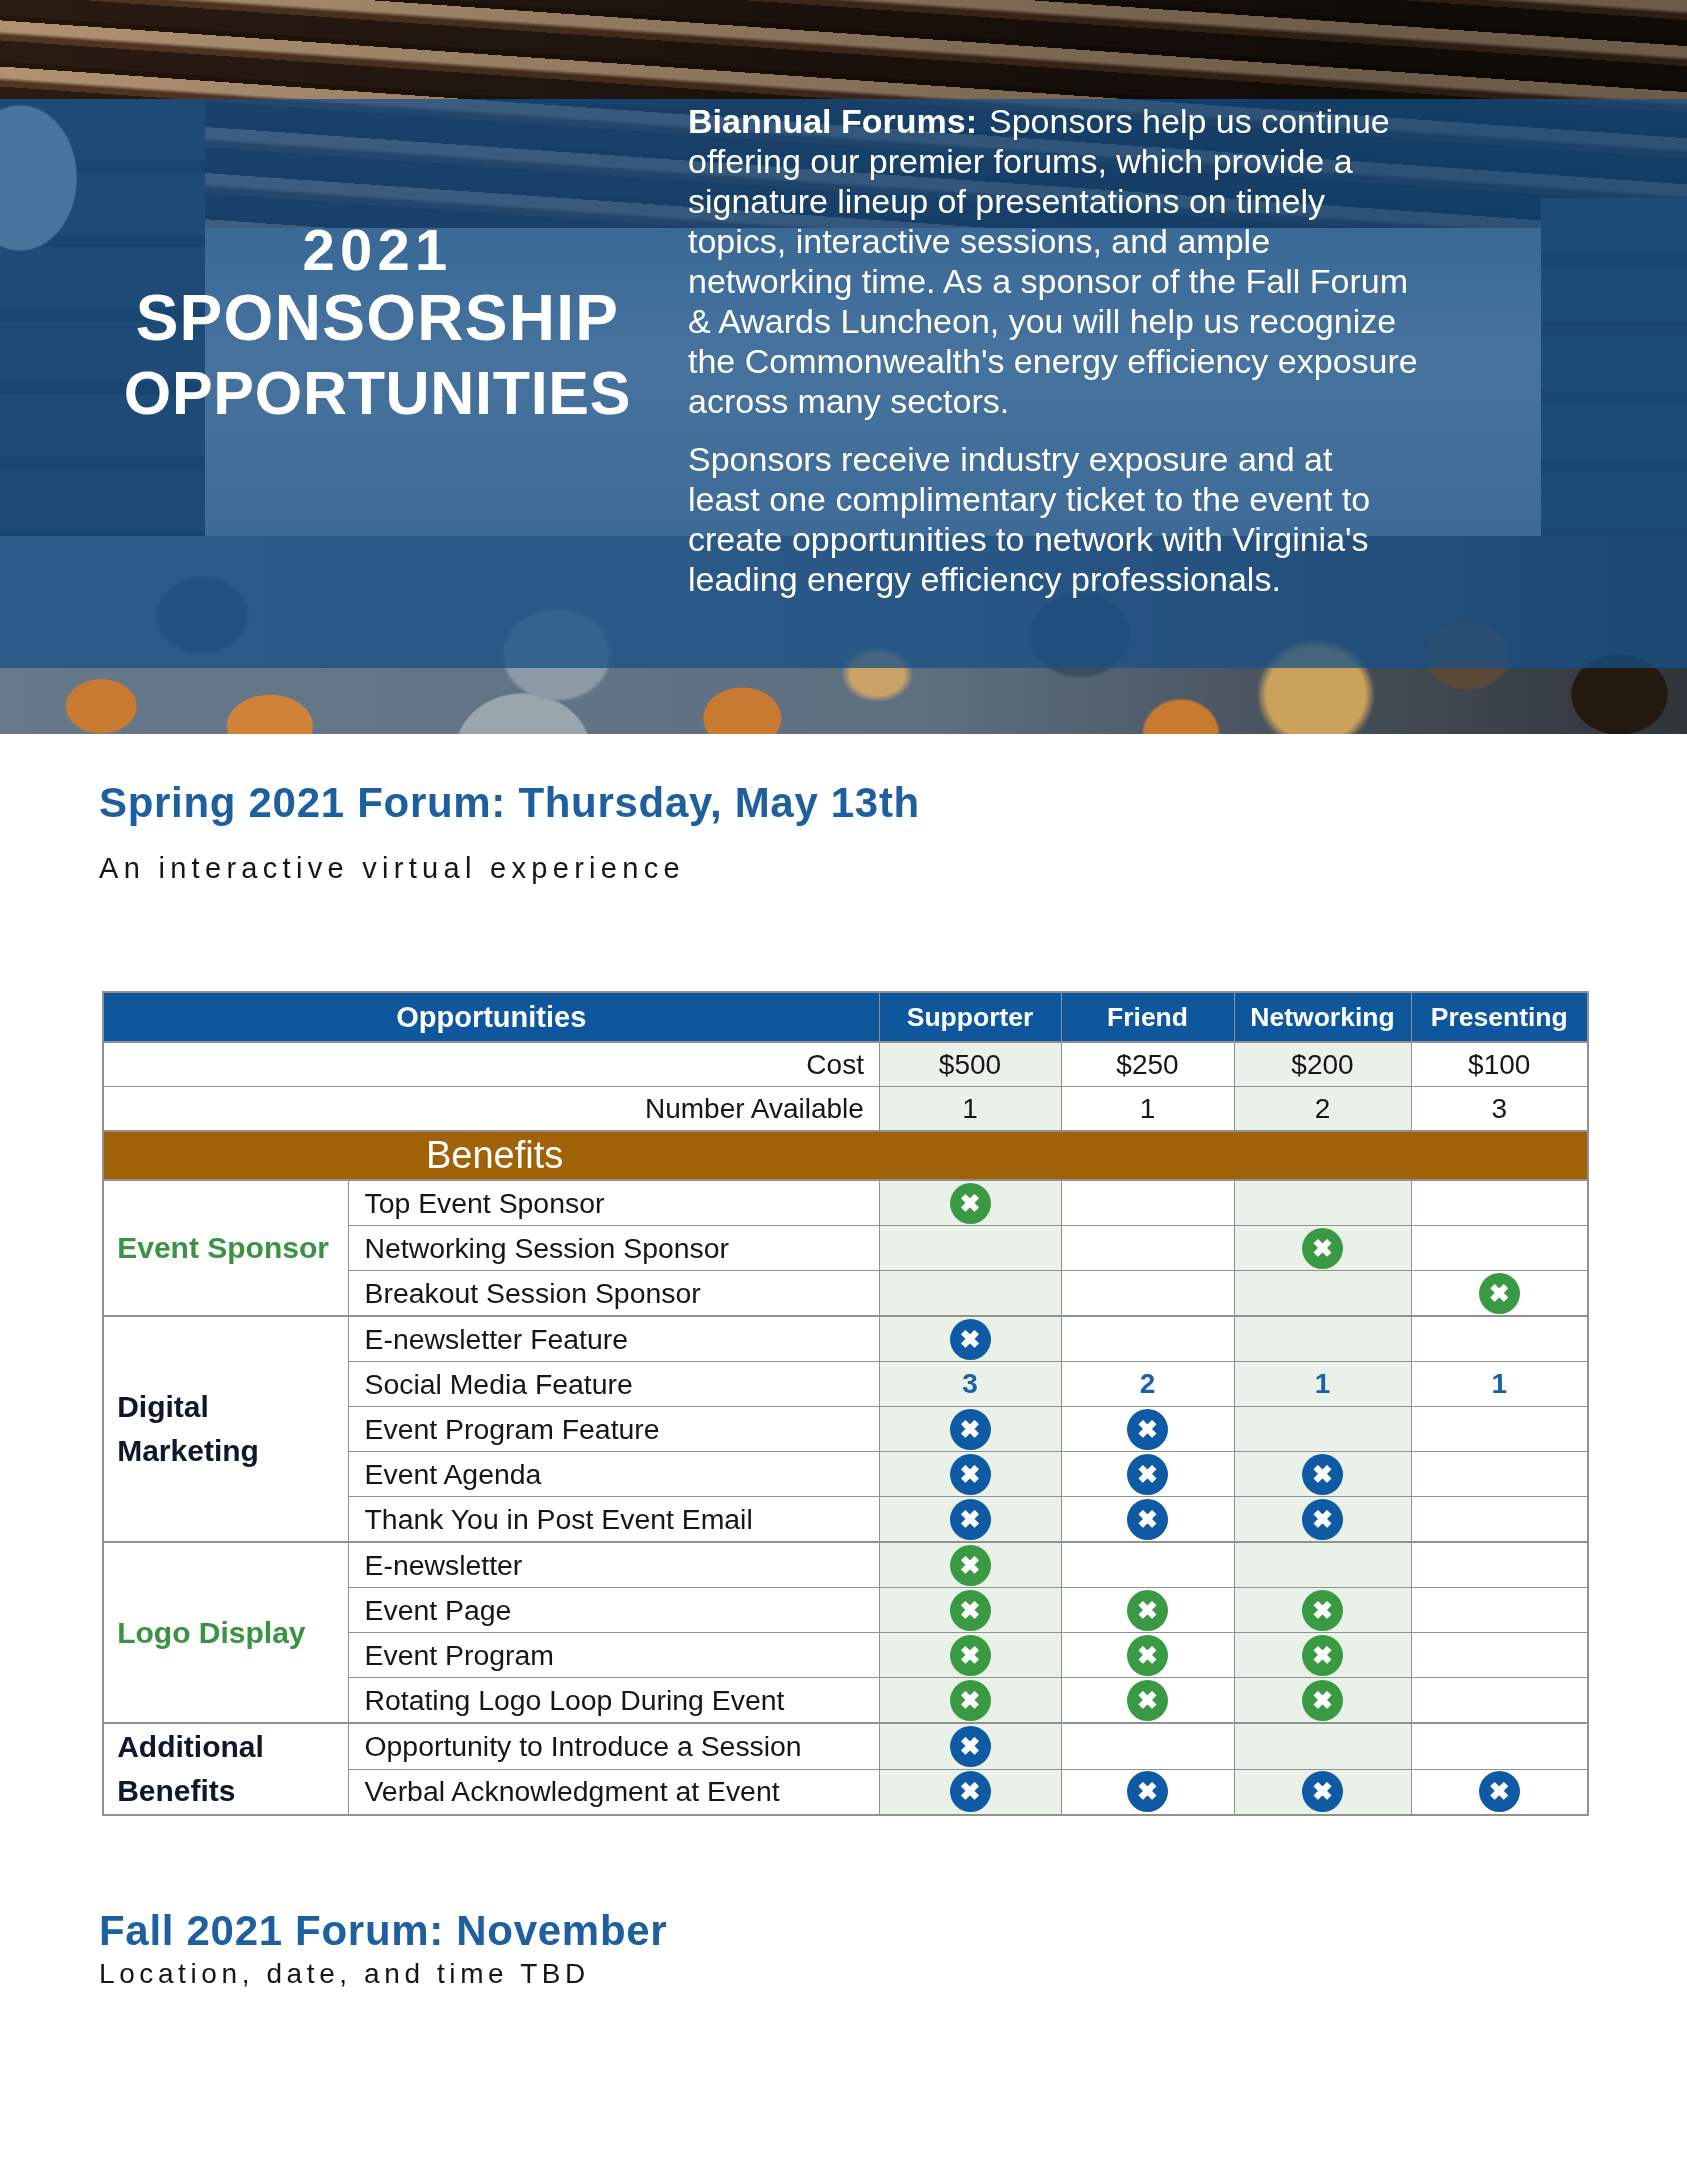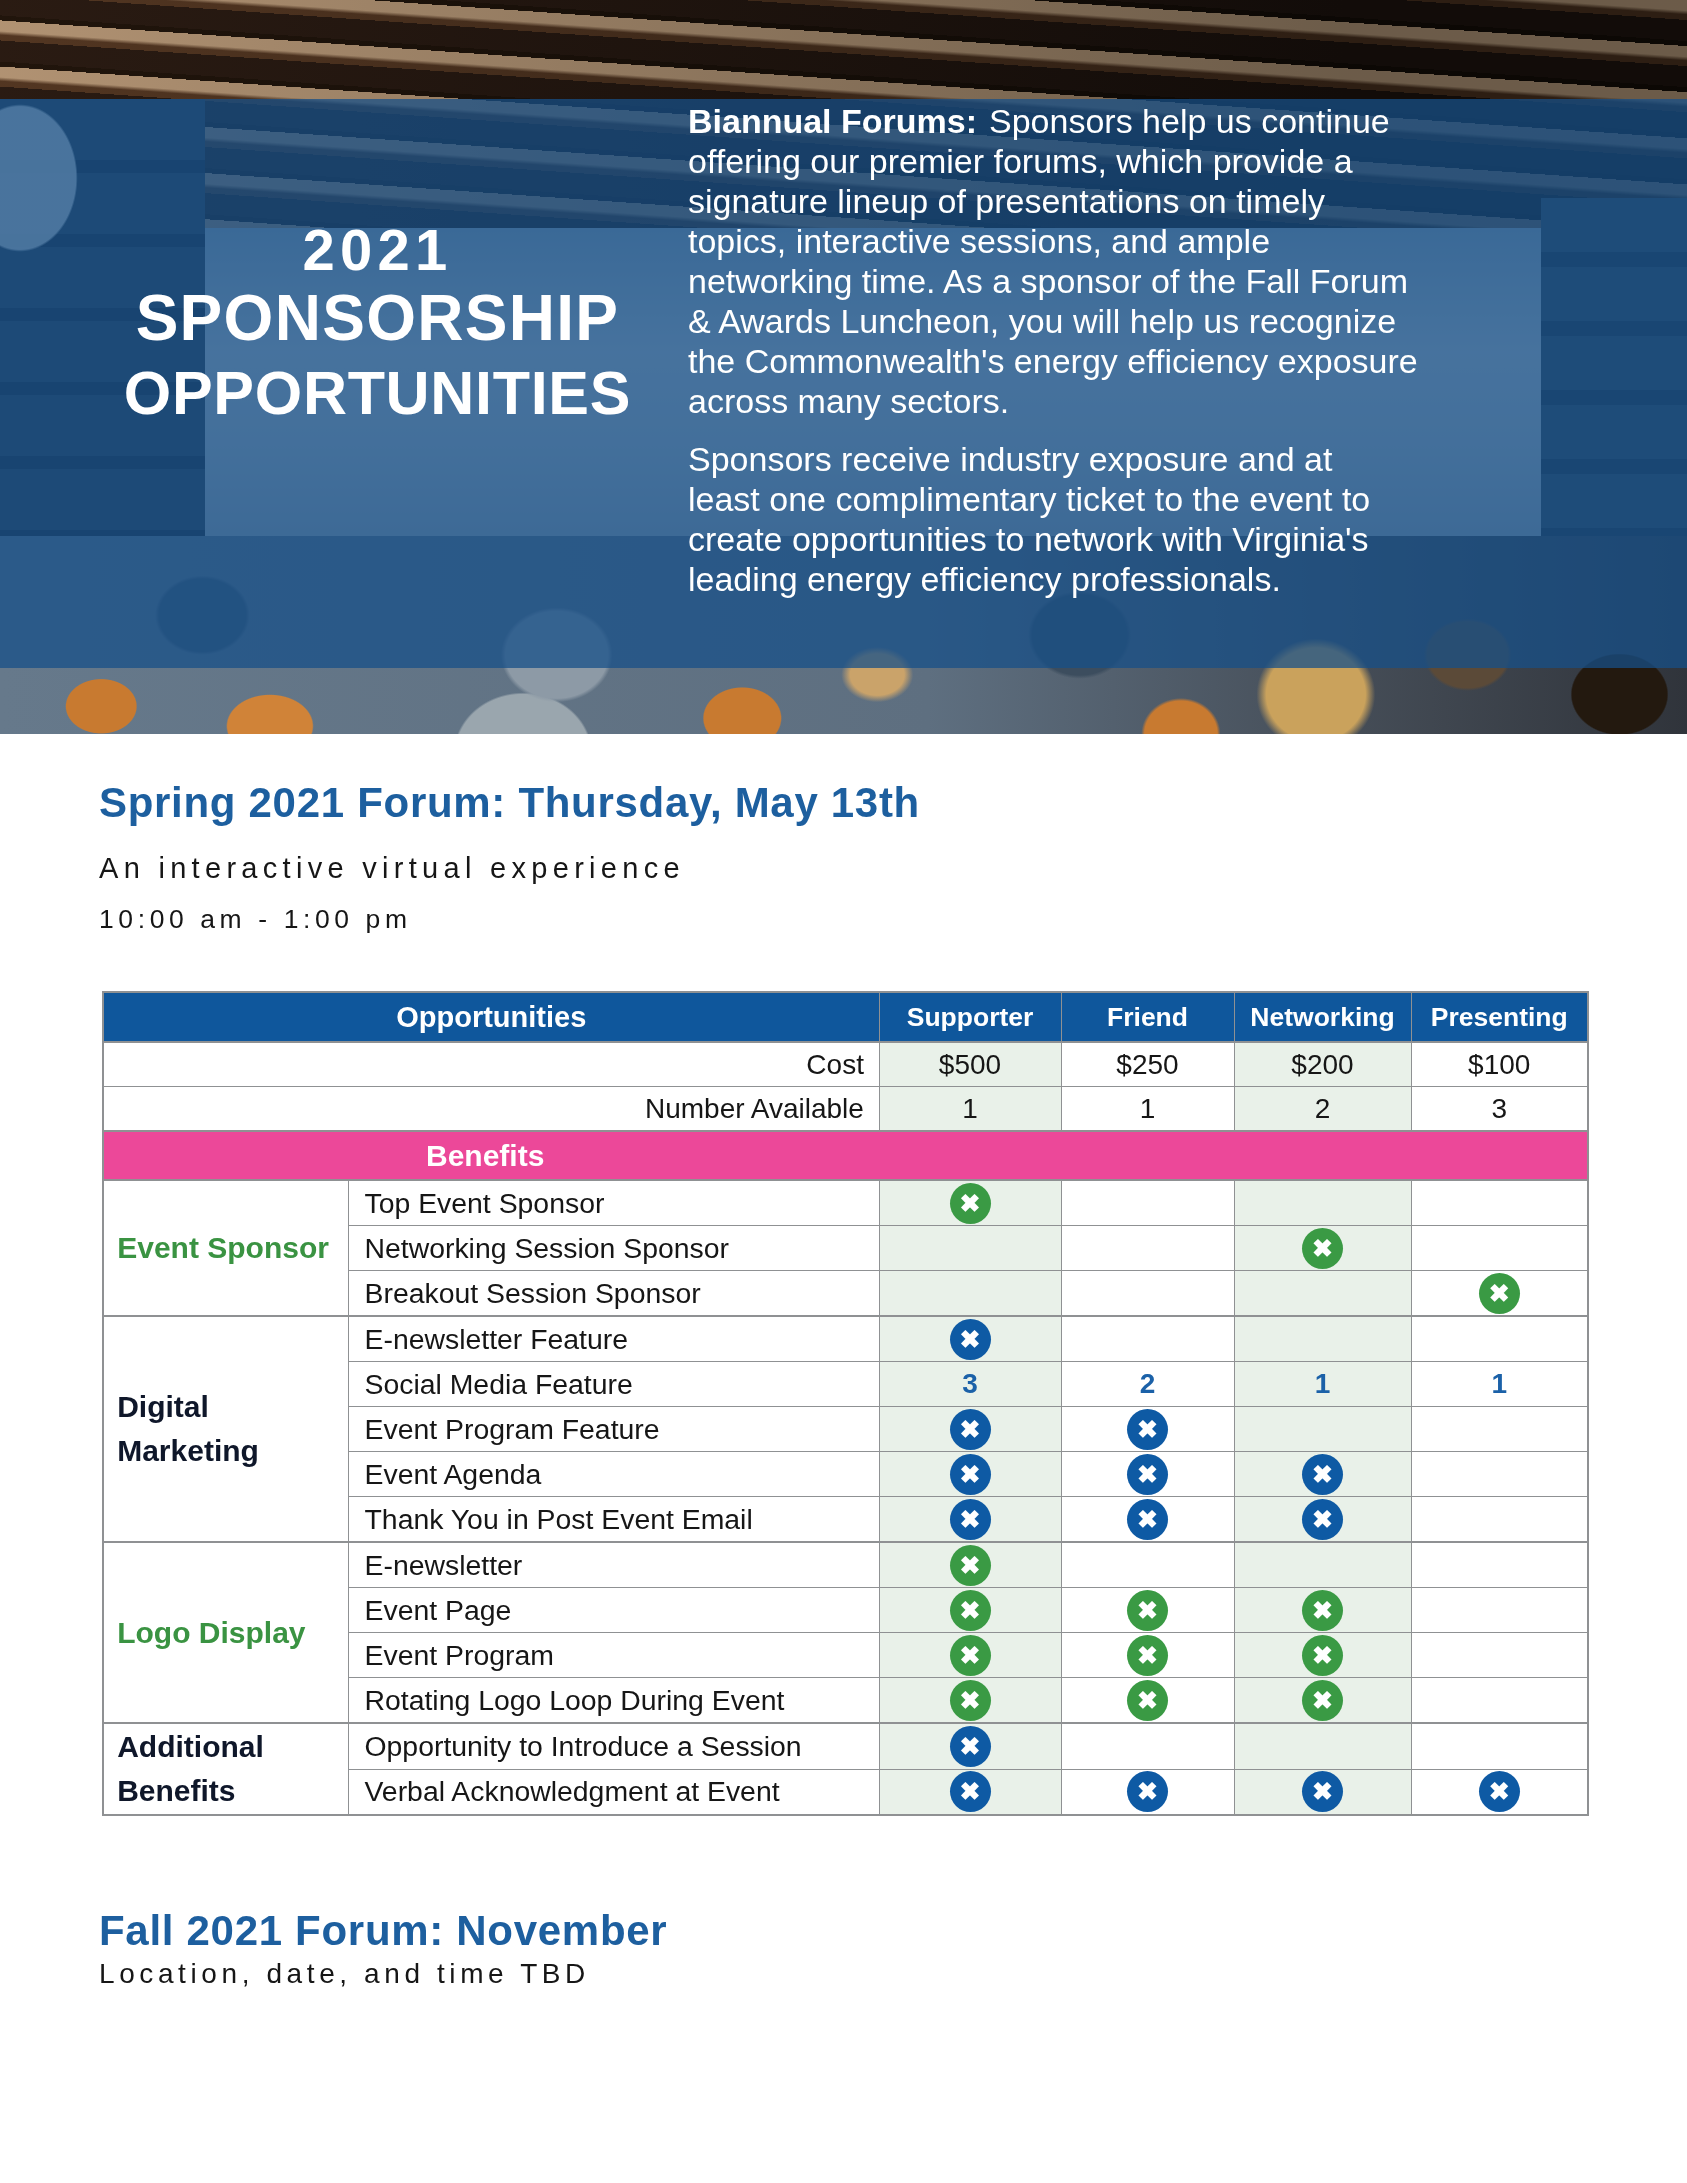--- a/index.html
+++ b/index.html
@@ -58,21 +58,21 @@
   
   table.opps{position:absolute;left:102px;top:991px;width:1485px;border-collapse:collapse;table-layout:fixed;
     border:2px solid #8f9193;}
   table.opps td{border:1.3px solid #8f9193;vertical-align:middle;overflow:hidden;}
   tr.thead td{background:#0f579c;color:#ffffff;font-weight:bold;height:46px;text-align:center;font-size:29px;border-bottom:2px solid #8f9193;}
   tr.thead td.c-tier{font-size:26.5px;}
   tr.r-cost td, tr.r-num td{height:41px;font-size:28px;color:#161616;}
   td.r-label{text-align:right;padding-right:14.6px;}
   td.v{text-align:center;}
   td.gcol{background:#e9f1e9;}
-  tr.r-benefits td{background:#ec4899;color:#ffffff;font-weight:bold;font-size:30px;height:45px;padding-left:322px;
+  tr.r-benefits td{background:#a16207;color:#ffffff;font-weight:normal;font-size:38px;height:45px;padding-left:322px;
     border-top:2px solid #8f9193;border-bottom:2px solid #8f9193;}
   td.cat{vertical-align:top;padding-left:13.2px;font-weight:bold;font-size:30px;line-height:44px;}
   td.cat.green{color:#3a9342;}
   td.cat.blue{color:#0f172a;}
   td.bname{padding-left:16px;font-size:28.4px;color:#161616;height:42px;}
   td.mcell{text-align:center;height:42px;}
   tr.group-start td{border-top:2px solid #8f9193;}
   .mark{display:inline-block;width:41px;height:41px;border-radius:50%;color:#ffffff;font-size:25px;line-height:41px;
     font-weight:bold;text-align:center;vertical-align:middle;}
   .mark.green{background:#3a9a44;}
@@ -112,21 +112,20 @@
       <div class="copy-line">least one complimentary ticket to the event to</div>
       <div class="copy-line">create opportunities to network with Virginia's</div>
       <div class="copy-line">leading energy efficiency professionals.</div>
     </div>
   </div>
 </header>
 
 <section class="spring">
   <h1 class="sec-h1">Spring 2021 Forum: Thursday, May 13th</h1>
   <p class="sec-sub1">An interactive virtual experience</p>
-  <p class="sec-sub2">10:00 am - 1:00 pm</p>
 </section>
 
 <table class="opps">
   <colgroup>
     <col style="width:245px">
       <col style="width:531px">
     <col style="width:182px">
       <col style="width:173px">
       <col style="width:177px">
       <col style="width:177px">

